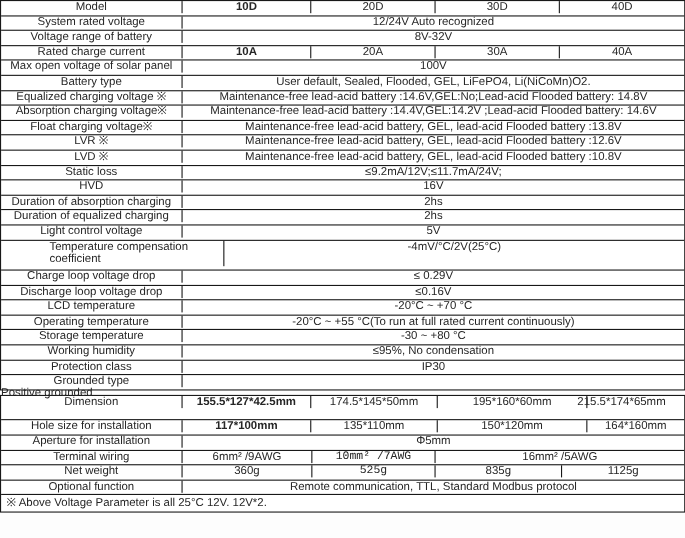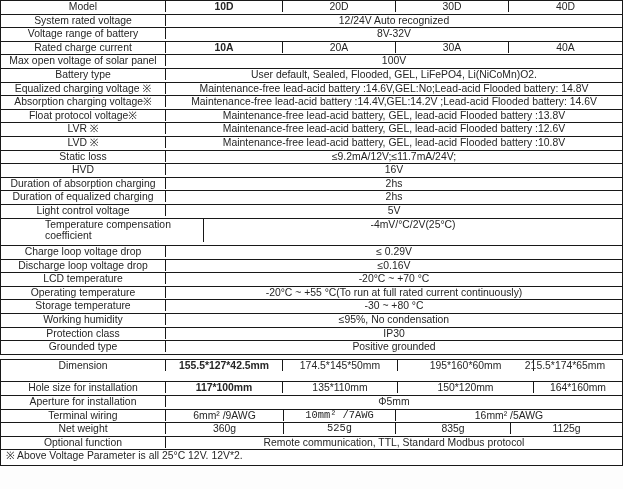--- a/index.html
+++ b/index.html
@@ -18,21 +18,21 @@
     background:#fff;
   }
   .r{
     display:flex;
     align-items:flex-start;
     border-bottom:1.8px solid #181818;
     height:12.6px;
     font-size:10.4px;
     line-height:11px;
   }
-  .r:last-child{border-bottom:none;}
+  .r:last-child{border-bottom:none;flex-direction:column;}
   .cell{
     box-sizing:border-box;
     display:flex;
     align-items:center;
     justify-content:center;
     text-align:center;
     border-right:1.4px solid #181818;
     white-space:nowrap;
     overflow:visible;
   }
@@ -109,21 +109,21 @@
       <div class="cell lab">Equalized charging voltage ※</div>
       <div class="cell fill">Maintenance-free lead-acid battery :14.6V,GEL:No;Lead-acid Flooded battery: 14.8V</div>
     </div>
 
     <div class="r">
       <div class="cell lab">Absorption charging voltage※</div>
       <div class="cell fill">Maintenance-free lead-acid battery :14.4V,GEL:14.2V ;Lead-acid Flooded battery: 14.6V</div>
     </div>
 
     <div class="r">
-      <div class="cell lab">Float protocol voltage※</div>
+      <div class="cell lab">Float charging voltage※</div>
       <div class="cell fill">Maintenance-free lead-acid battery, GEL, lead-acid Flooded battery :13.8V</div>
     </div>
 
     <div class="r">
       <div class="cell lab">LVR ※</div>
       <div class="cell fill">Maintenance-free lead-acid battery, GEL, lead-acid Flooded battery :12.6V</div>
     </div>
 
     <div class="r">
       <div class="cell lab">LVD ※</div>

